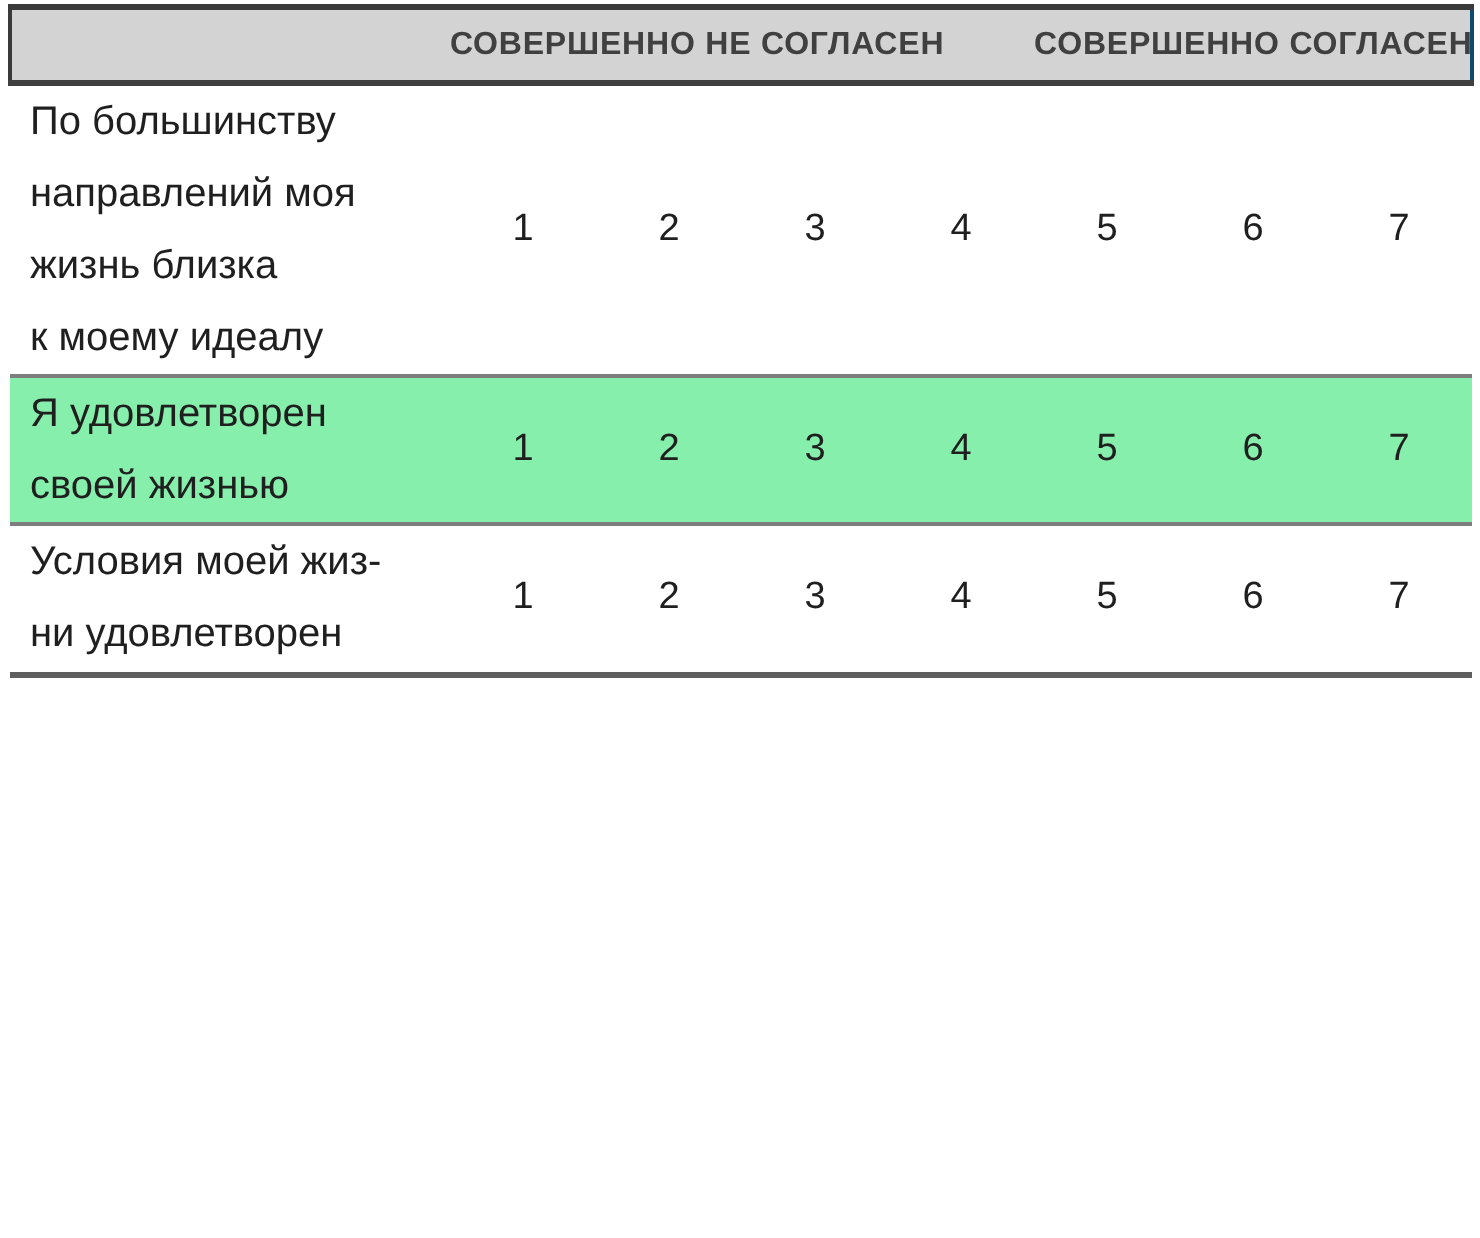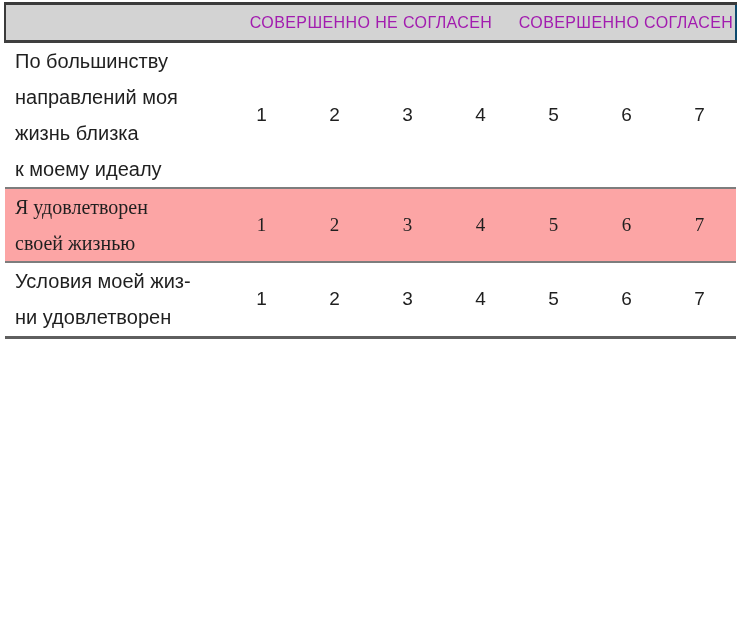--- a/index.html
+++ b/index.html
@@ -25,33 +25,33 @@
   col.c-statement { width: 220px; }
   col.c-num { width: 73px; }
 
   
   thead tr { height: 38px; }
   thead th {
     background: #d3d3d3;
     border-top: 3px solid #3a3a3a;
     border-bottom: 3px solid #3f3f3f;
     font-size: 16px;
-    font-weight: normal;
+    font-weight: bold;
     letter-spacing: 0.4px;
-    text-align: center;
-    color: #a21caf;
+    text-align: left;
+    color: #404040;
     padding: 0;
     white-space: nowrap;
   }
   thead th.corner { border-left: 2px solid #3a3a3a; }
   thead th.hlabel-right { border-right: 2px solid #0c4a6e; }
 
   
   tbody tr { border-bottom: 2px solid #7d7d7d; background: #ffffff; }
-  tbody tr.shaded { background: #fca5a5; font-family: Liberation Serif, serif; }
+  tbody tr.shaded { background: #86efac; }
   tbody tr:last-child { border-bottom: 3px solid #5f5f5f; }
 
   tr.r1 { height: 126px; }
   tr.r2 { height: 73px; }
   tr.r3 { height: 75px; }
   tr.r4 { height: 132px; }
   tr.r5 { height: 152px; }
 
   td.statement {
     font-size: 20px;

